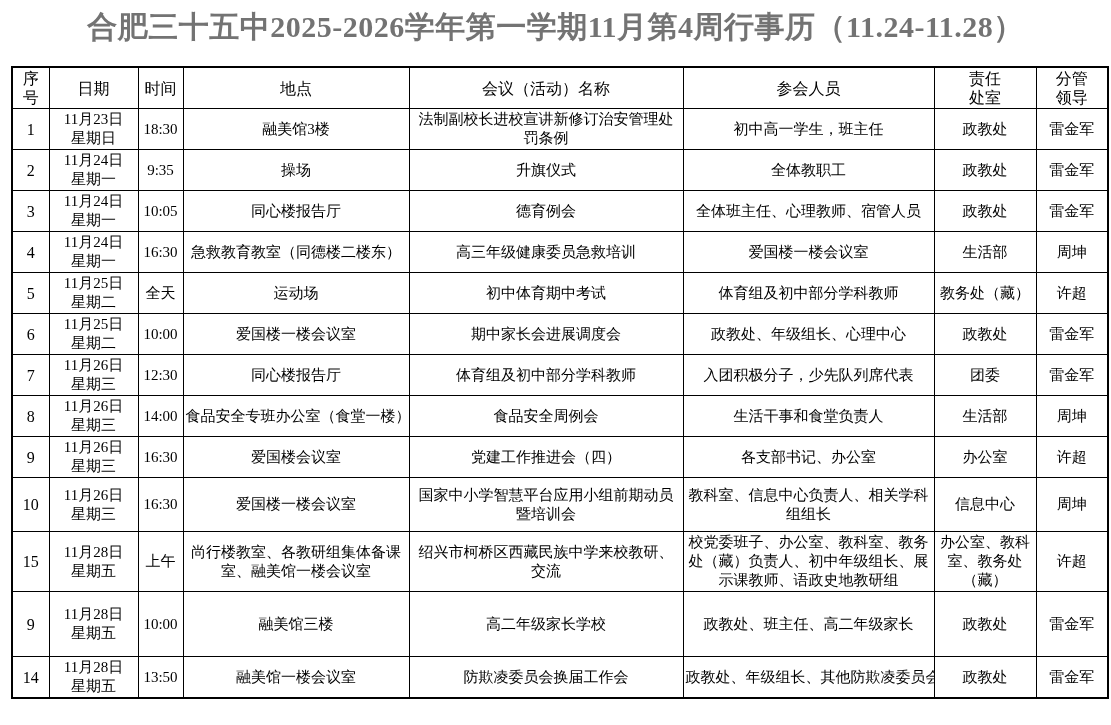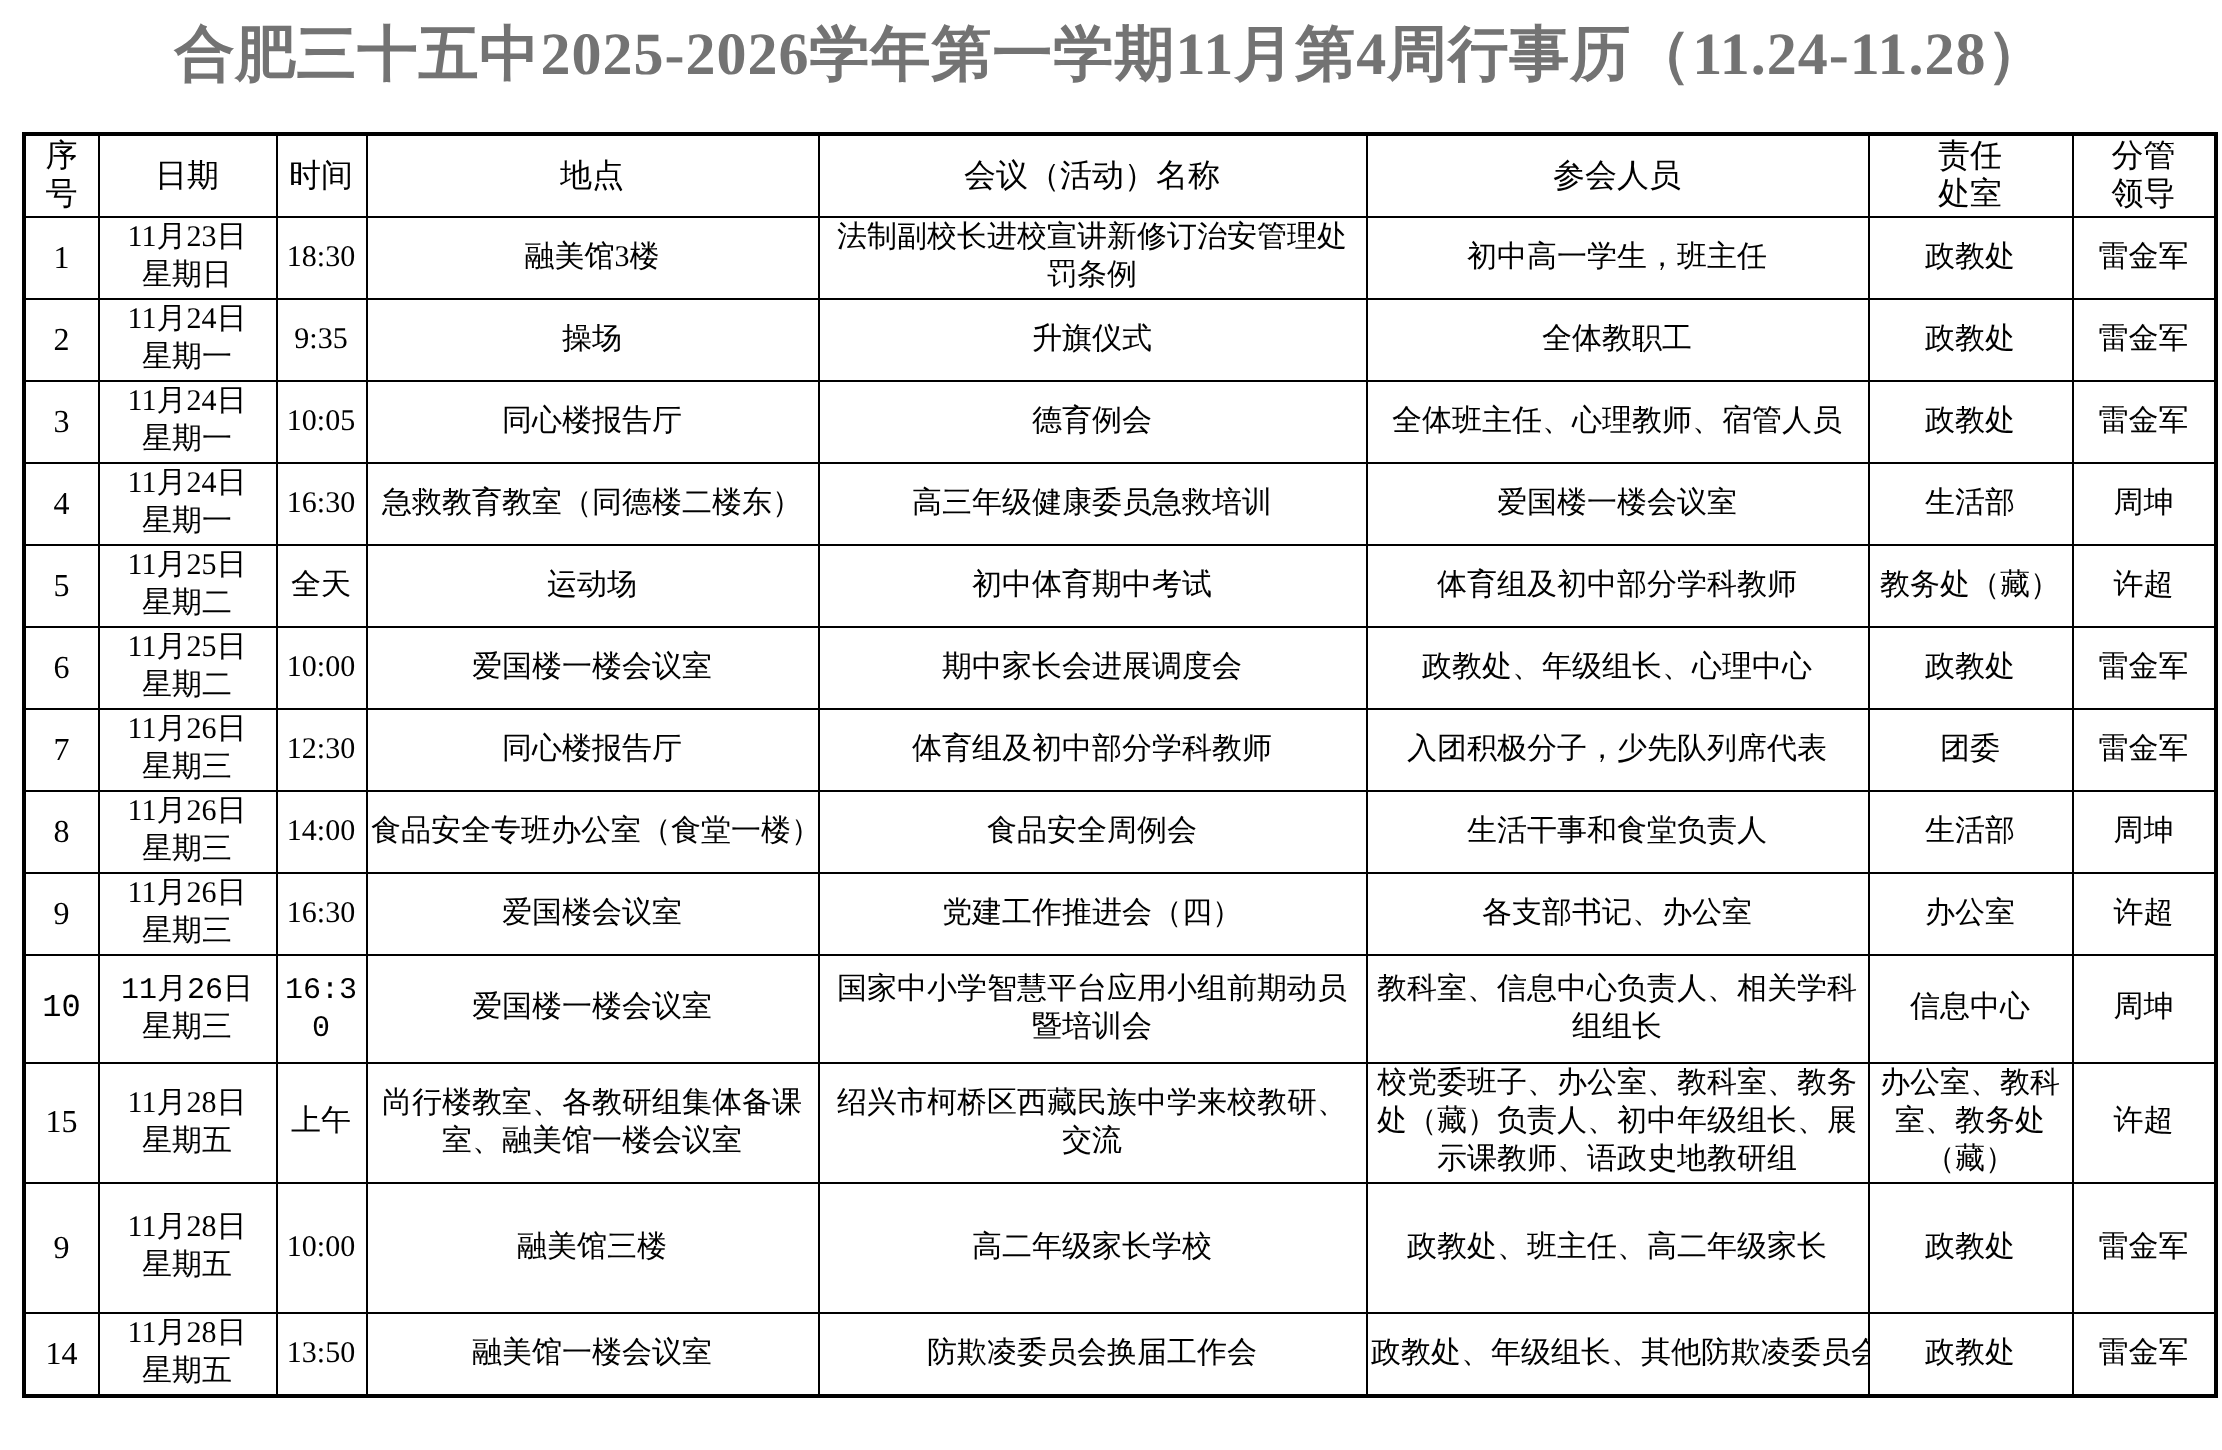--- a/index.html
+++ b/index.html
@@ -38,21 +38,21 @@
     text-align: center;
     vertical-align: middle;
     font-size: 15px;
     line-height: 19px;
     padding: 1px 2px;
     overflow: hidden;
     word-break: break-all;
   }
   thead tr { height: 40px; }
   tbody tr { height: 41px; }
-  tbody tr:nth-child(10) { height: 54px; font-family: Liberation Mono, monospace; }
+  tbody tr:nth-child(10) { height: 54px; }
   tbody tr:nth-child(12) { height: 65px; }
   th {
     font-weight: normal;
     font-size: 16px;
     white-space: pre-line;
   }
   td.c-no { font-size: 16px; }
   td.c-date { white-space: pre-line; }
   td.clip { white-space: nowrap; word-break: normal; font-family: Liberation Serif, serif; }
   col.w-no   { width: 37px; }

